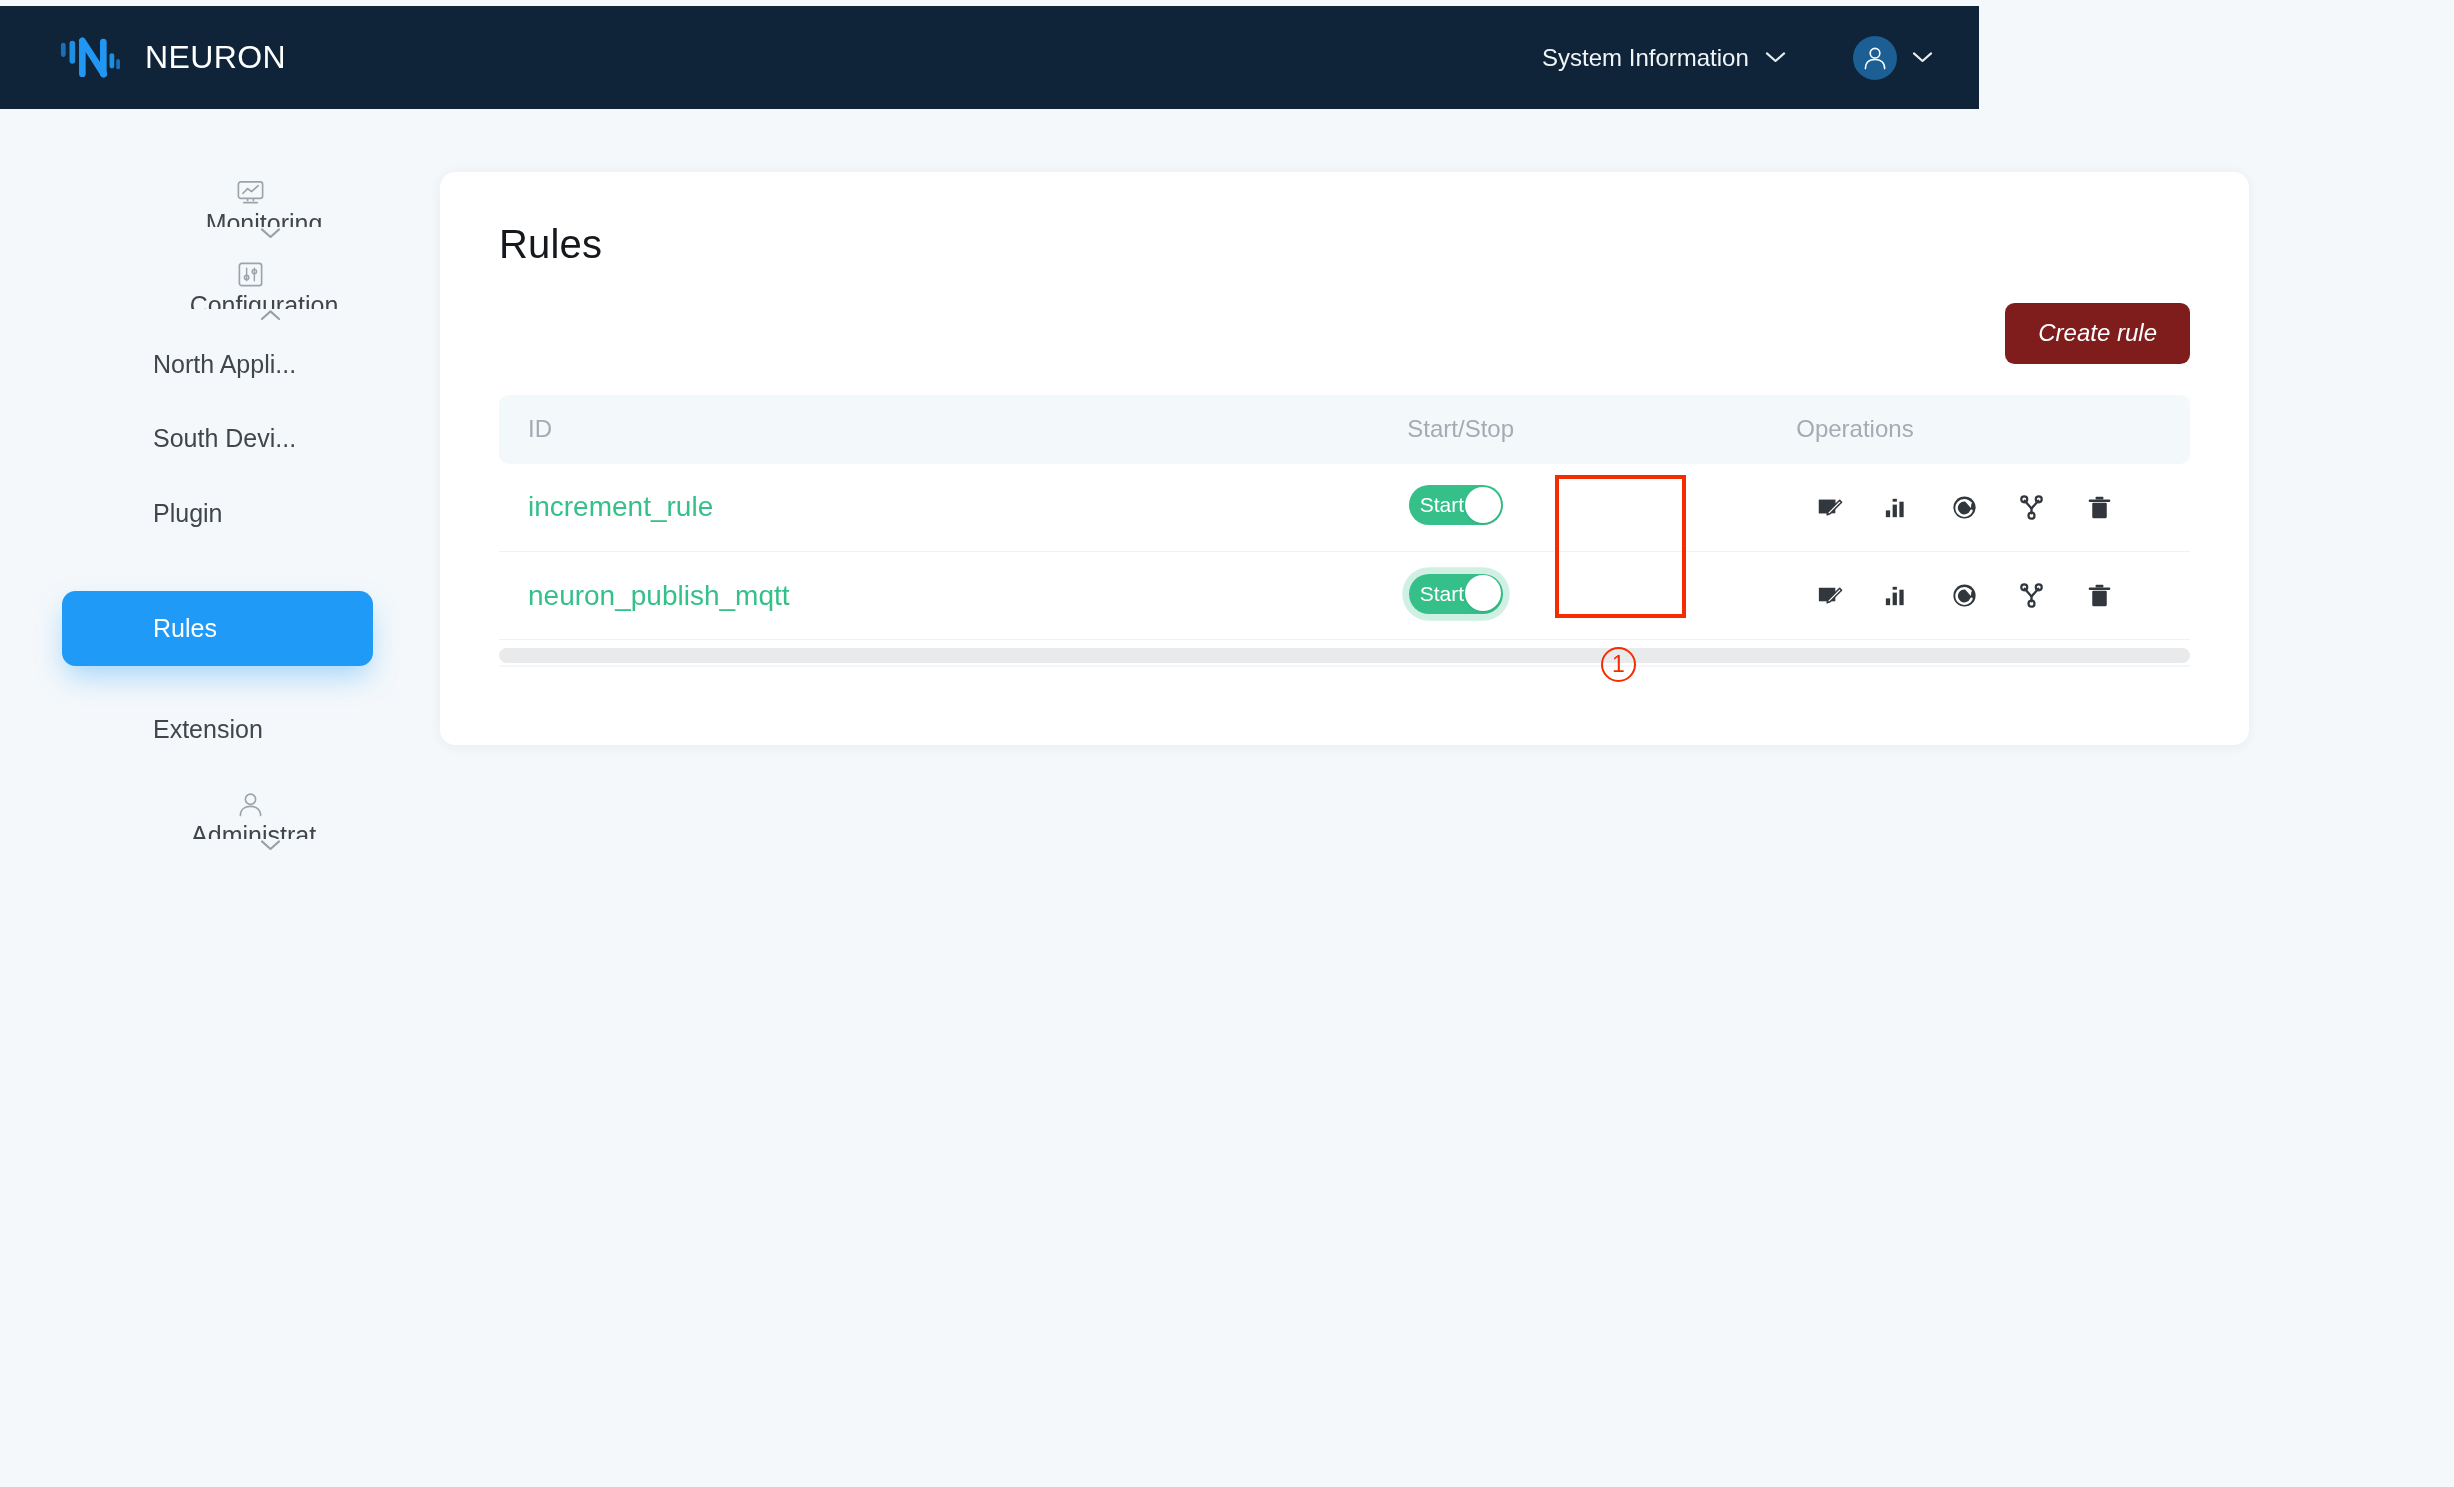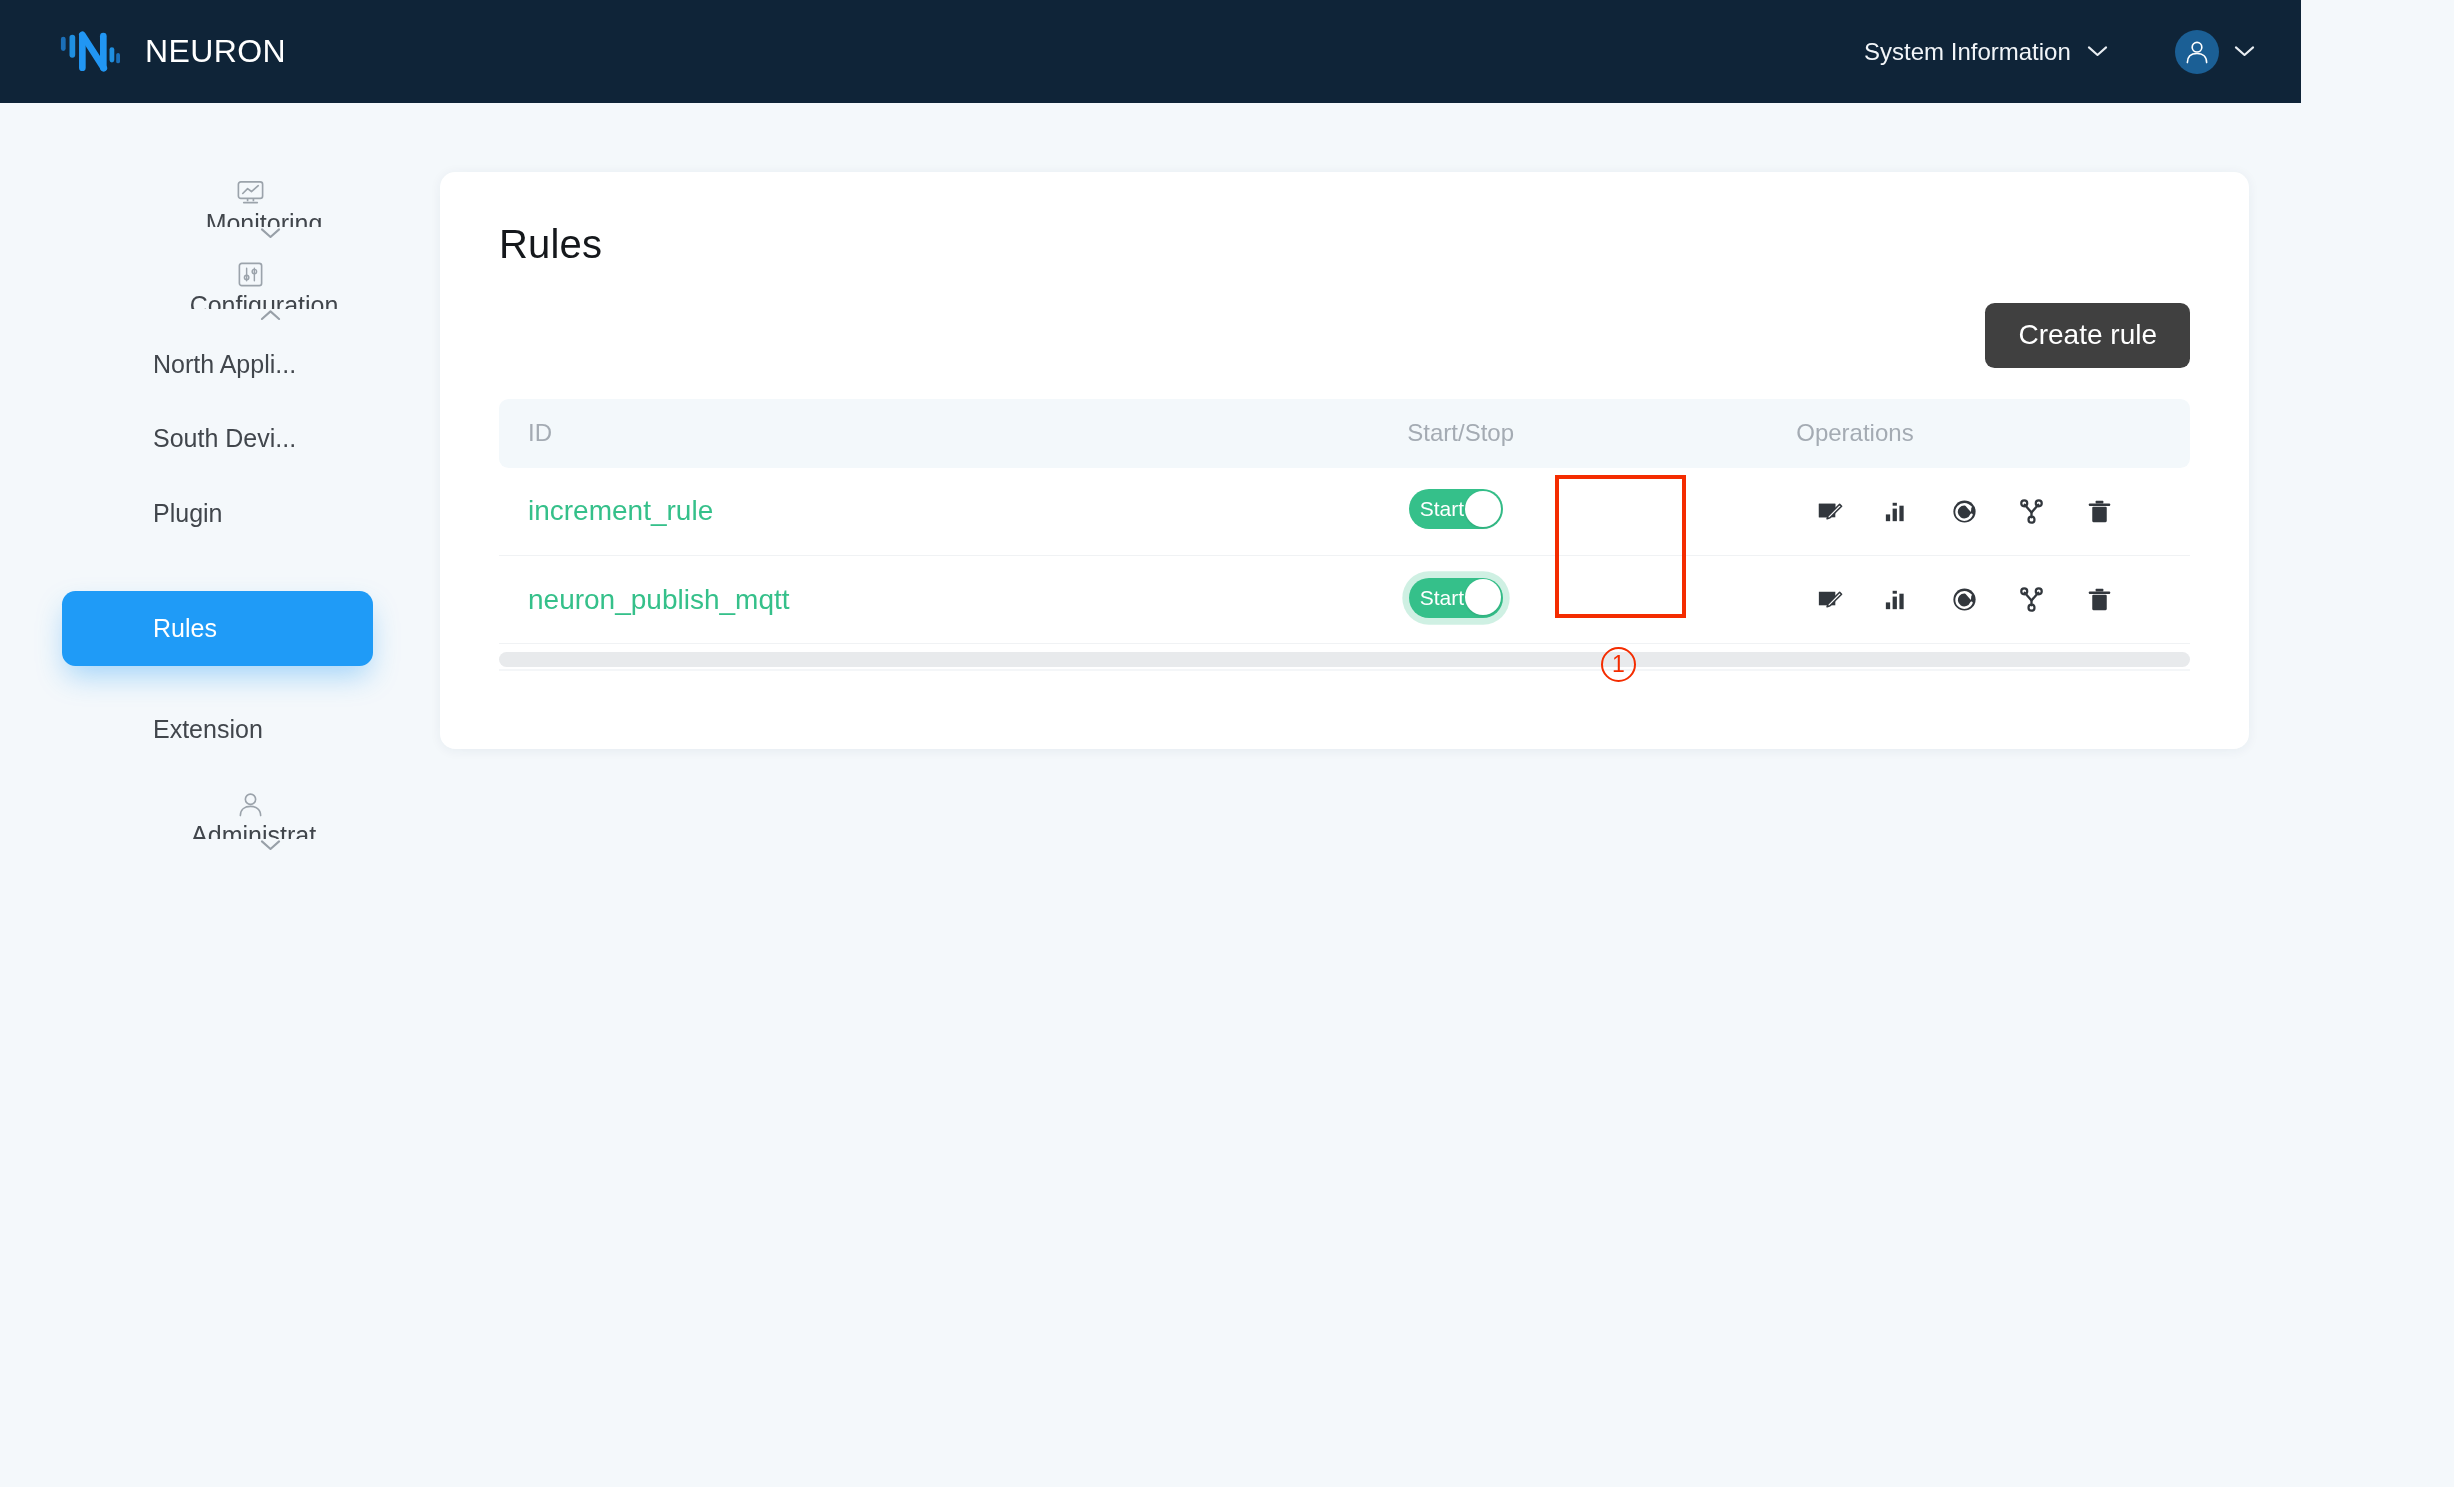--- a/index.html
+++ b/index.html
@@ -9,22 +9,22 @@
     width: 2455px;
     height: 1487px;
     background: #f4f8fb;
     font-family: "Liberation Sans", sans-serif;
     -webkit-font-smoothing: antialiased;
   }
 
   
   .topbar {
     position: absolute;
-    left: 0; top: 0;
-    width: 2301px; height: 103px;
+    left: 0; top: 6px;
+    width: 1979px; height: 103px;
     background: #0f2438;
     display: flex;
     align-items: center;
     justify-content: space-between;
     padding: 0 46px 0 59px;
   }
   .brand { display: flex; align-items: center; gap: 25px; }
   .brand-logo { width: 61px; height: 44px; display: block; }
   .brand-name {
     color: #ffffff;
@@ -139,29 +139,30 @@
     color: #15181c;
     padding: 50px 0 0 59px;
     letter-spacing: 0.2px;
   }
 
   .card-actions {
     display: flex; justify-content: flex-end;
     padding: 36px 59px 0 0;
   }
   .btn-primary {
-    background: #404040;
+    background: #7f1d1d;
     color: #ffffff;
-    font-size: 28px;
+    font-size: 24px;
     font-family: "Liberation Sans", sans-serif;
     border: none;
     border-radius: 9.6px;
     padding: 16.3px 33px;
     cursor: pointer;
     white-space: nowrap;
+    font-style: italic;
   }
 
   
   .table-wrap { padding: 31px 59px 0 59px; }
   table.rules { width: 100%; border-collapse: collapse; table-layout: fixed; }
 
   table.rules thead th {
     background: #f3f8fb;
     color: #a4abb3;
     font-weight: normal;

